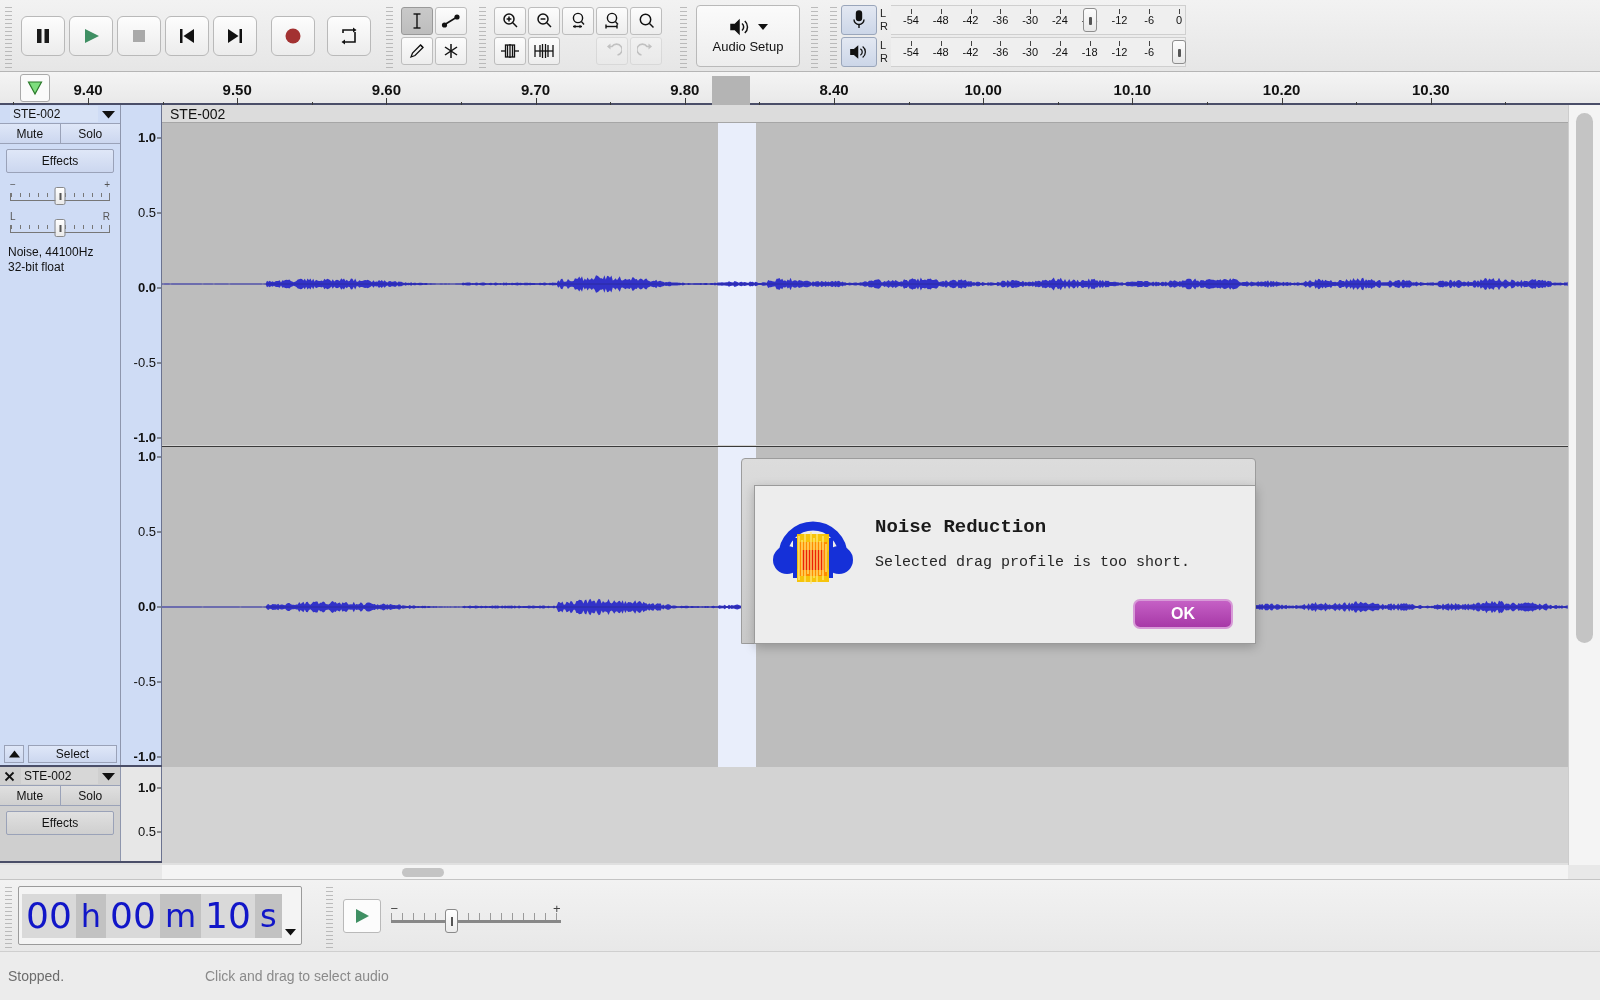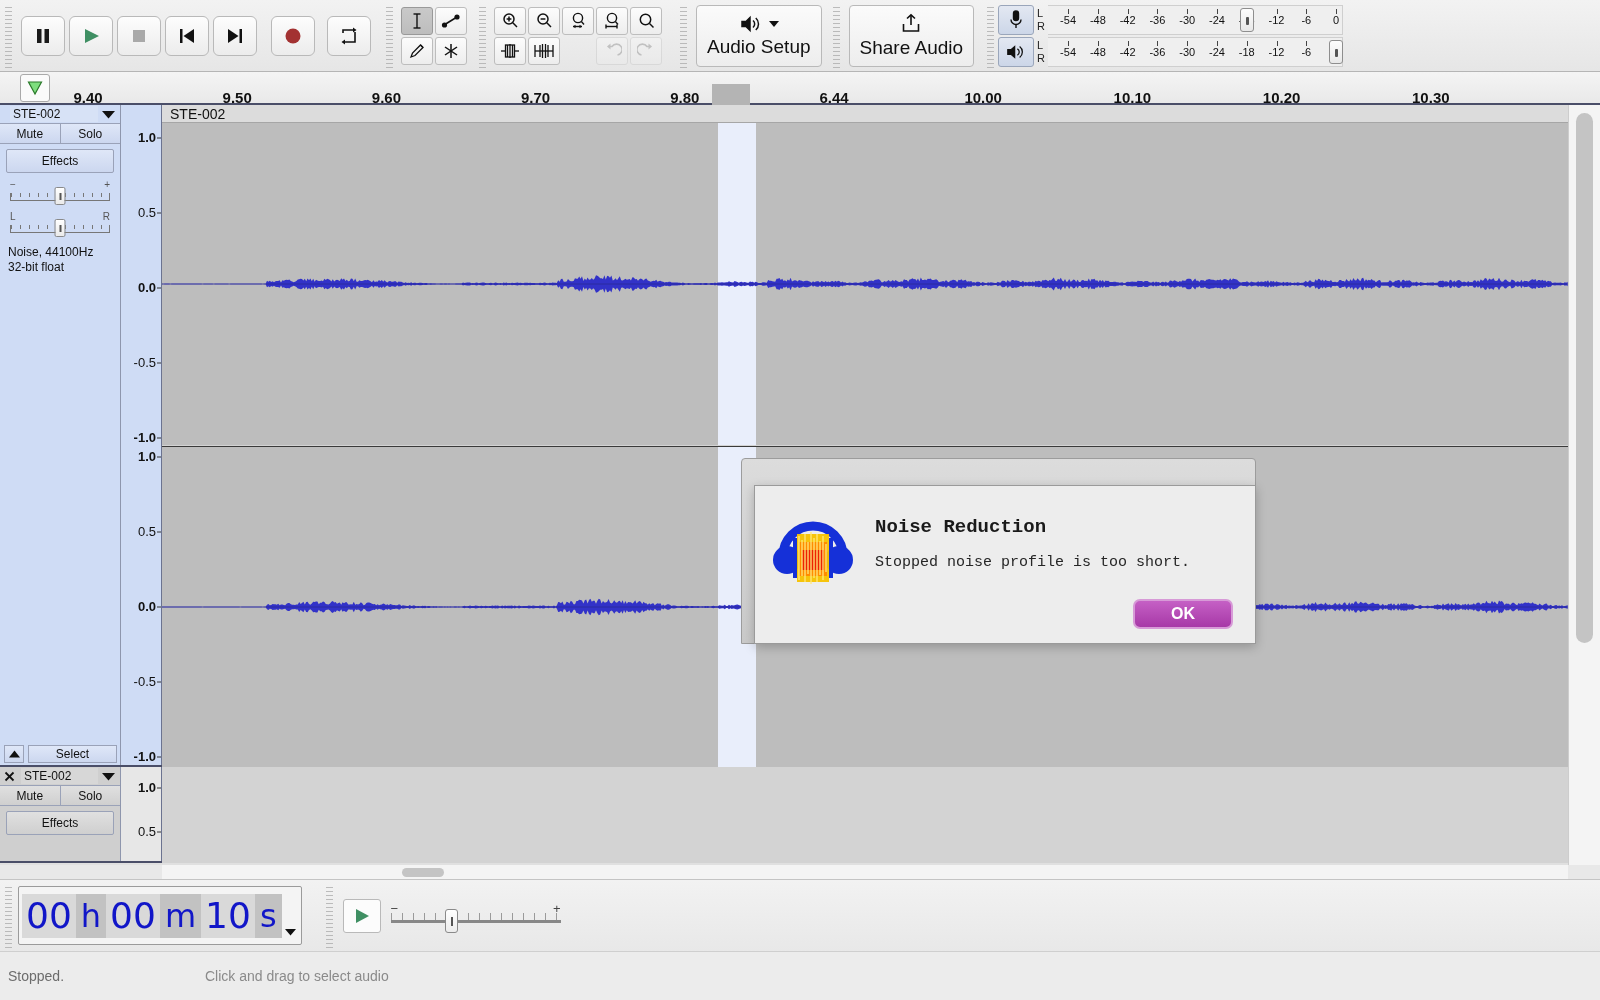--- a/index.html
+++ b/index.html
@@ -43,21 +43,21 @@
   .grid2 { display: flex; flex-direction: column; justify-content: center; }
   .grid2 .r { display: flex; }
 
   .bigbtn {
     height: 62px; min-width: 104px; margin: 3px 2px;
     background: linear-gradient(#fbfbfb, #ededed);
     border: 1px solid #b9b9b9; border-radius: 4px;
     display: flex; flex-direction: column; align-items: center; justify-content: center;
     gap: 2px; padding: 0 10px;
   }
-  .bigbtn .lbl { font-size: 19px; color: #111; }
+  .bigbtn .lbl { font-size: 13px; color: #111; }
 
   
   .meterwrap { display: flex; flex-direction: column; justify-content: center; }
   .meter { display: flex; align-items: stretch; height: 30px; margin: 1px 0; }
   .meter-btn {
     width: 36px; background: linear-gradient(#e3e8f2, #ccd6e8);
     border: 1px solid #9aa6bb; border-radius: 3px;
     display: flex; align-items: center; justify-content: center;
   }
   .meter-lr {
@@ -90,21 +90,21 @@
   .ruler {
     position: absolute; left: 0; top: 72px; width: 1600px; height: 33px;
     background: linear-gradient(#f4f4f4, #e9e9e9);
     border-bottom: 2px solid #4a4e68;
   }
   .pinbox {
     position: absolute; left: 20px; top: 2px; width: 30px; height: 28px;
     background: #fbfbfb; border: 1px solid #aaa; border-radius: 3px;
     display: flex; align-items: center; justify-content: center;
   }
-  .ruler-area { position: absolute; left: 55px; top: 12px; right: 0; height: 31px; }
+  .ruler-area { position: absolute; left: 55px; top: 4px; right: 0; height: 31px; }
   .rlabel {
     position: absolute; top: 5px; font-size: 15px; font-weight: bold; color: #111;
     transform: translateX(-50%);
   }
   .rtick { position: absolute; bottom: 0; width: 1px; background: #3a3a3a; }
   .rtick.maj { height: 9px; }
   .rtick.min { height: 5px; }
   .ruler-sel {
     position: absolute; top: 0; height: 31px; background: #b4b4b4;
   }
@@ -492,30 +492,20 @@
           </svg>
           <svg width="10" height="8" viewBox="0 0 10 8">
               <polygon points="0,1 10,1 5,7" fill="#111"></polygon>
             </svg>
         </span>
         <span class="lbl">Audio Setup</span>
       </div>
     </div>
 
     <div class="grip" style="margin-left:4px"></div>
-    <div class="tb-panel">
-      <div class="bigbtn">
-        <svg width="26" height="22" viewBox="0 0 26 22" stroke="#111" stroke-width="1.6" fill="none">
-          <line x1="13" y1="2" x2="13" y2="12"></line>
-          <polyline points="9,5.5 13,1.8 17,5.5"></polyline>
-          <polyline points="5.5,11 5.5,18 20.5,18 20.5,11"></polyline>
-        </svg>
-        <span class="lbl">Share Audio</span>
-      </div>
-    </div>
 
     <div class="grip" style="margin-left:6px"></div>
     <div class="meterwrap">
 
       <div class="meter">
         <div class="meter-btn">
           <svg width="16" height="22" viewBox="0 0 16 22" stroke="#111" stroke-width="1.4" fill="none">
             <rect x="5.5" y="2" width="5" height="9.5" rx="2.5" fill="#111"></rect>
             <path d="M3 10.5 A5 5 0 0 0 13 10.5"></path>
               <line x1="8" y1="15.5" x2="8" y2="19"></line>
@@ -609,21 +599,21 @@
         <div class="rtick min" style="left: 256.8px;"></div>
         <div class="rlabel" style="left: 331.4px; text-align: center;">9.60</div>
         <div class="rtick maj" style="left: 331.4px;"></div>
         <div class="rtick min" style="left: 406px;"></div>
         <div class="rlabel" style="left: 480.6px;">9.70</div>
         <div class="rtick maj" style="left: 480.6px;"></div>
         <div class="rtick min" style="left: 555.2px;"></div>
         <div class="rlabel" style="left: 629.8px;">9.80</div>
         <div class="rtick maj" style="left: 629.8px;"></div>
         <div class="rtick min" style="left: 704.4px;"></div>
-        <div class="rlabel" style="left: 779px;">6.44</div>
+        <div class="rlabel" style="left: 779px;">8.40</div>
         <div class="rtick maj" style="left: 779px;"></div>
         <div class="rtick min" style="left: 853.6px;"></div>
         <div class="rlabel" style="left: 928.2px; text-align: center;">10.00</div>
         <div class="rtick maj" style="left: 928.2px;"></div>
         <div class="rtick min" style="left: 1002.8px;"></div>
         <div class="rlabel" style="left: 1077.4px;">10.10</div>
         <div class="rtick maj" style="left: 1077.4px;"></div>
         <div class="rtick min" style="left: 1152px;"></div>
         <div class="rlabel" style="left: 1226.6px;">10.20</div>
         <div class="rtick maj" style="left: 1226.6px;"></div>
@@ -820,21 +810,21 @@
               <line x1="52" y1="32" x2="52" y2="76"></line>
                 <line x1="55" y1="40" x2="55" y2="68"></line>
             </g>
           </g>
           <rect x="22" y="34" width="4" height="40" fill="#1530d8"></rect>
           <rect x="58" y="34" width="4" height="40" fill="#1530d8"></rect>
         </svg>
       </div>
       <div class="dlg-text">
         <div class="dlg-title">Noise Reduction</div>
-        <div class="dlg-msg">Stopped noise profile is too short.</div>
+        <div class="dlg-msg">Selected drag profile is too short.</div>
       </div>
     </div>
     <div class="dlg-foot">
       <div class="okbtn">OK</div>
     </div>
   </div>
 
 </div>
 
 </body></html>

